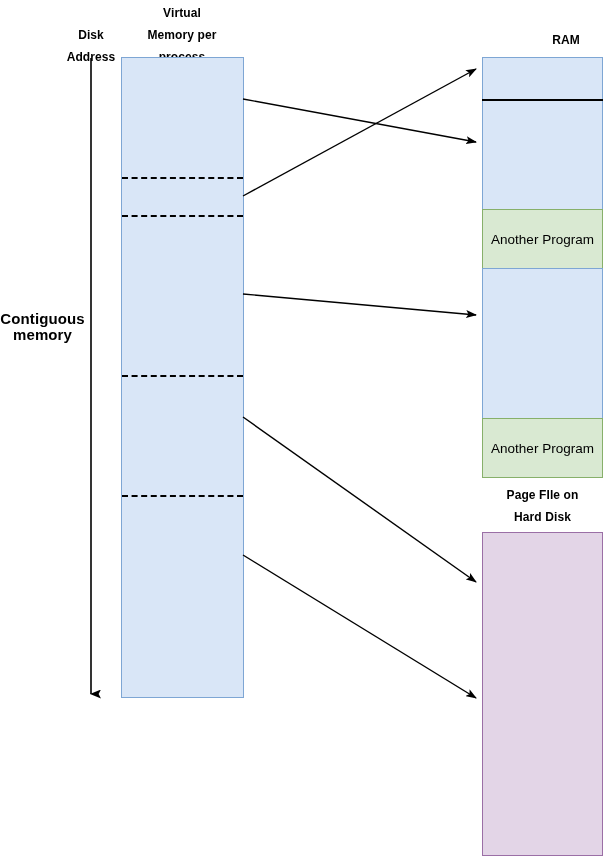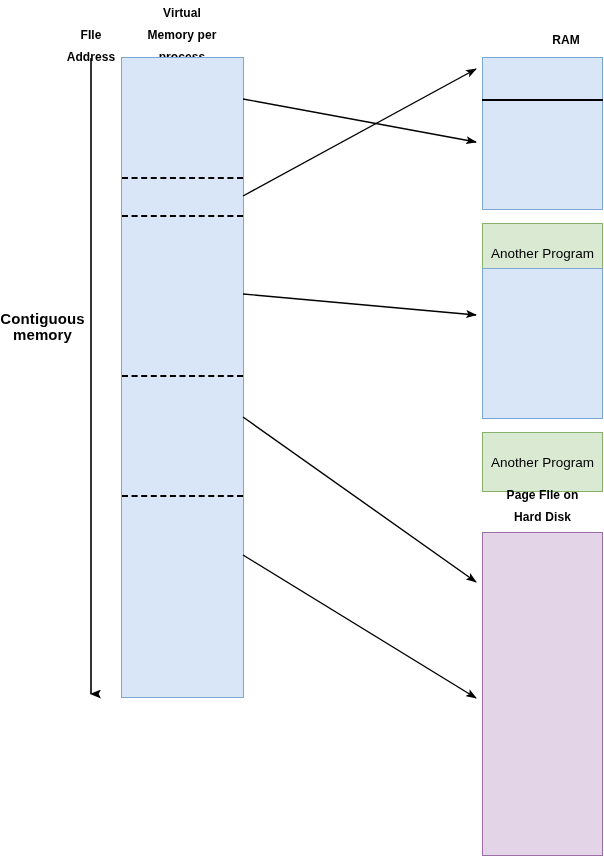--- a/index.html
+++ b/index.html
@@ -42,21 +42,20 @@
   }
   .ram-seg-green {
     background: #d9e9d2;
     border: 1px solid #87b06a;
     display: flex;
     align-items: center;
     justify-content: center;
     font-size: 13.5px;
     color: #000;
     font-weight: normal;
-    margin-top: 14px;
   }
   .pagefile-block {
     background: #e3d5e7;
     border: 1px solid #9b6fa6;
   }
   .dashline {
     position: absolute;
     height: 0;
     border-top: 2px dashed #000000;
   }
@@ -73,21 +72,21 @@
     height: 858px;
     pointer-events: none;
     overflow: visible;
   }
 </style>
 </head>
 <body>
 
 <div id="canvas">
 
-  <div class="lbl" style="left:56px; top:24px; width:70px;">FIle
+  <div class="lbl" style="left:56px; top:24px; width:70px;">Disk
 Address</div>
 
   <div class="lbl" style="left:0px; top:311px; width:85px; font-size:15px; line-height:16px;">Contiguous
 memory</div>
 
   <div class="lbl" style="left:127px; top:2px; width:110px;">Virtual
 Memory per
 process</div>
 
   <div class="block vm-block" style="left:121px; top:57px; width:123px; height:641px;"></div>

